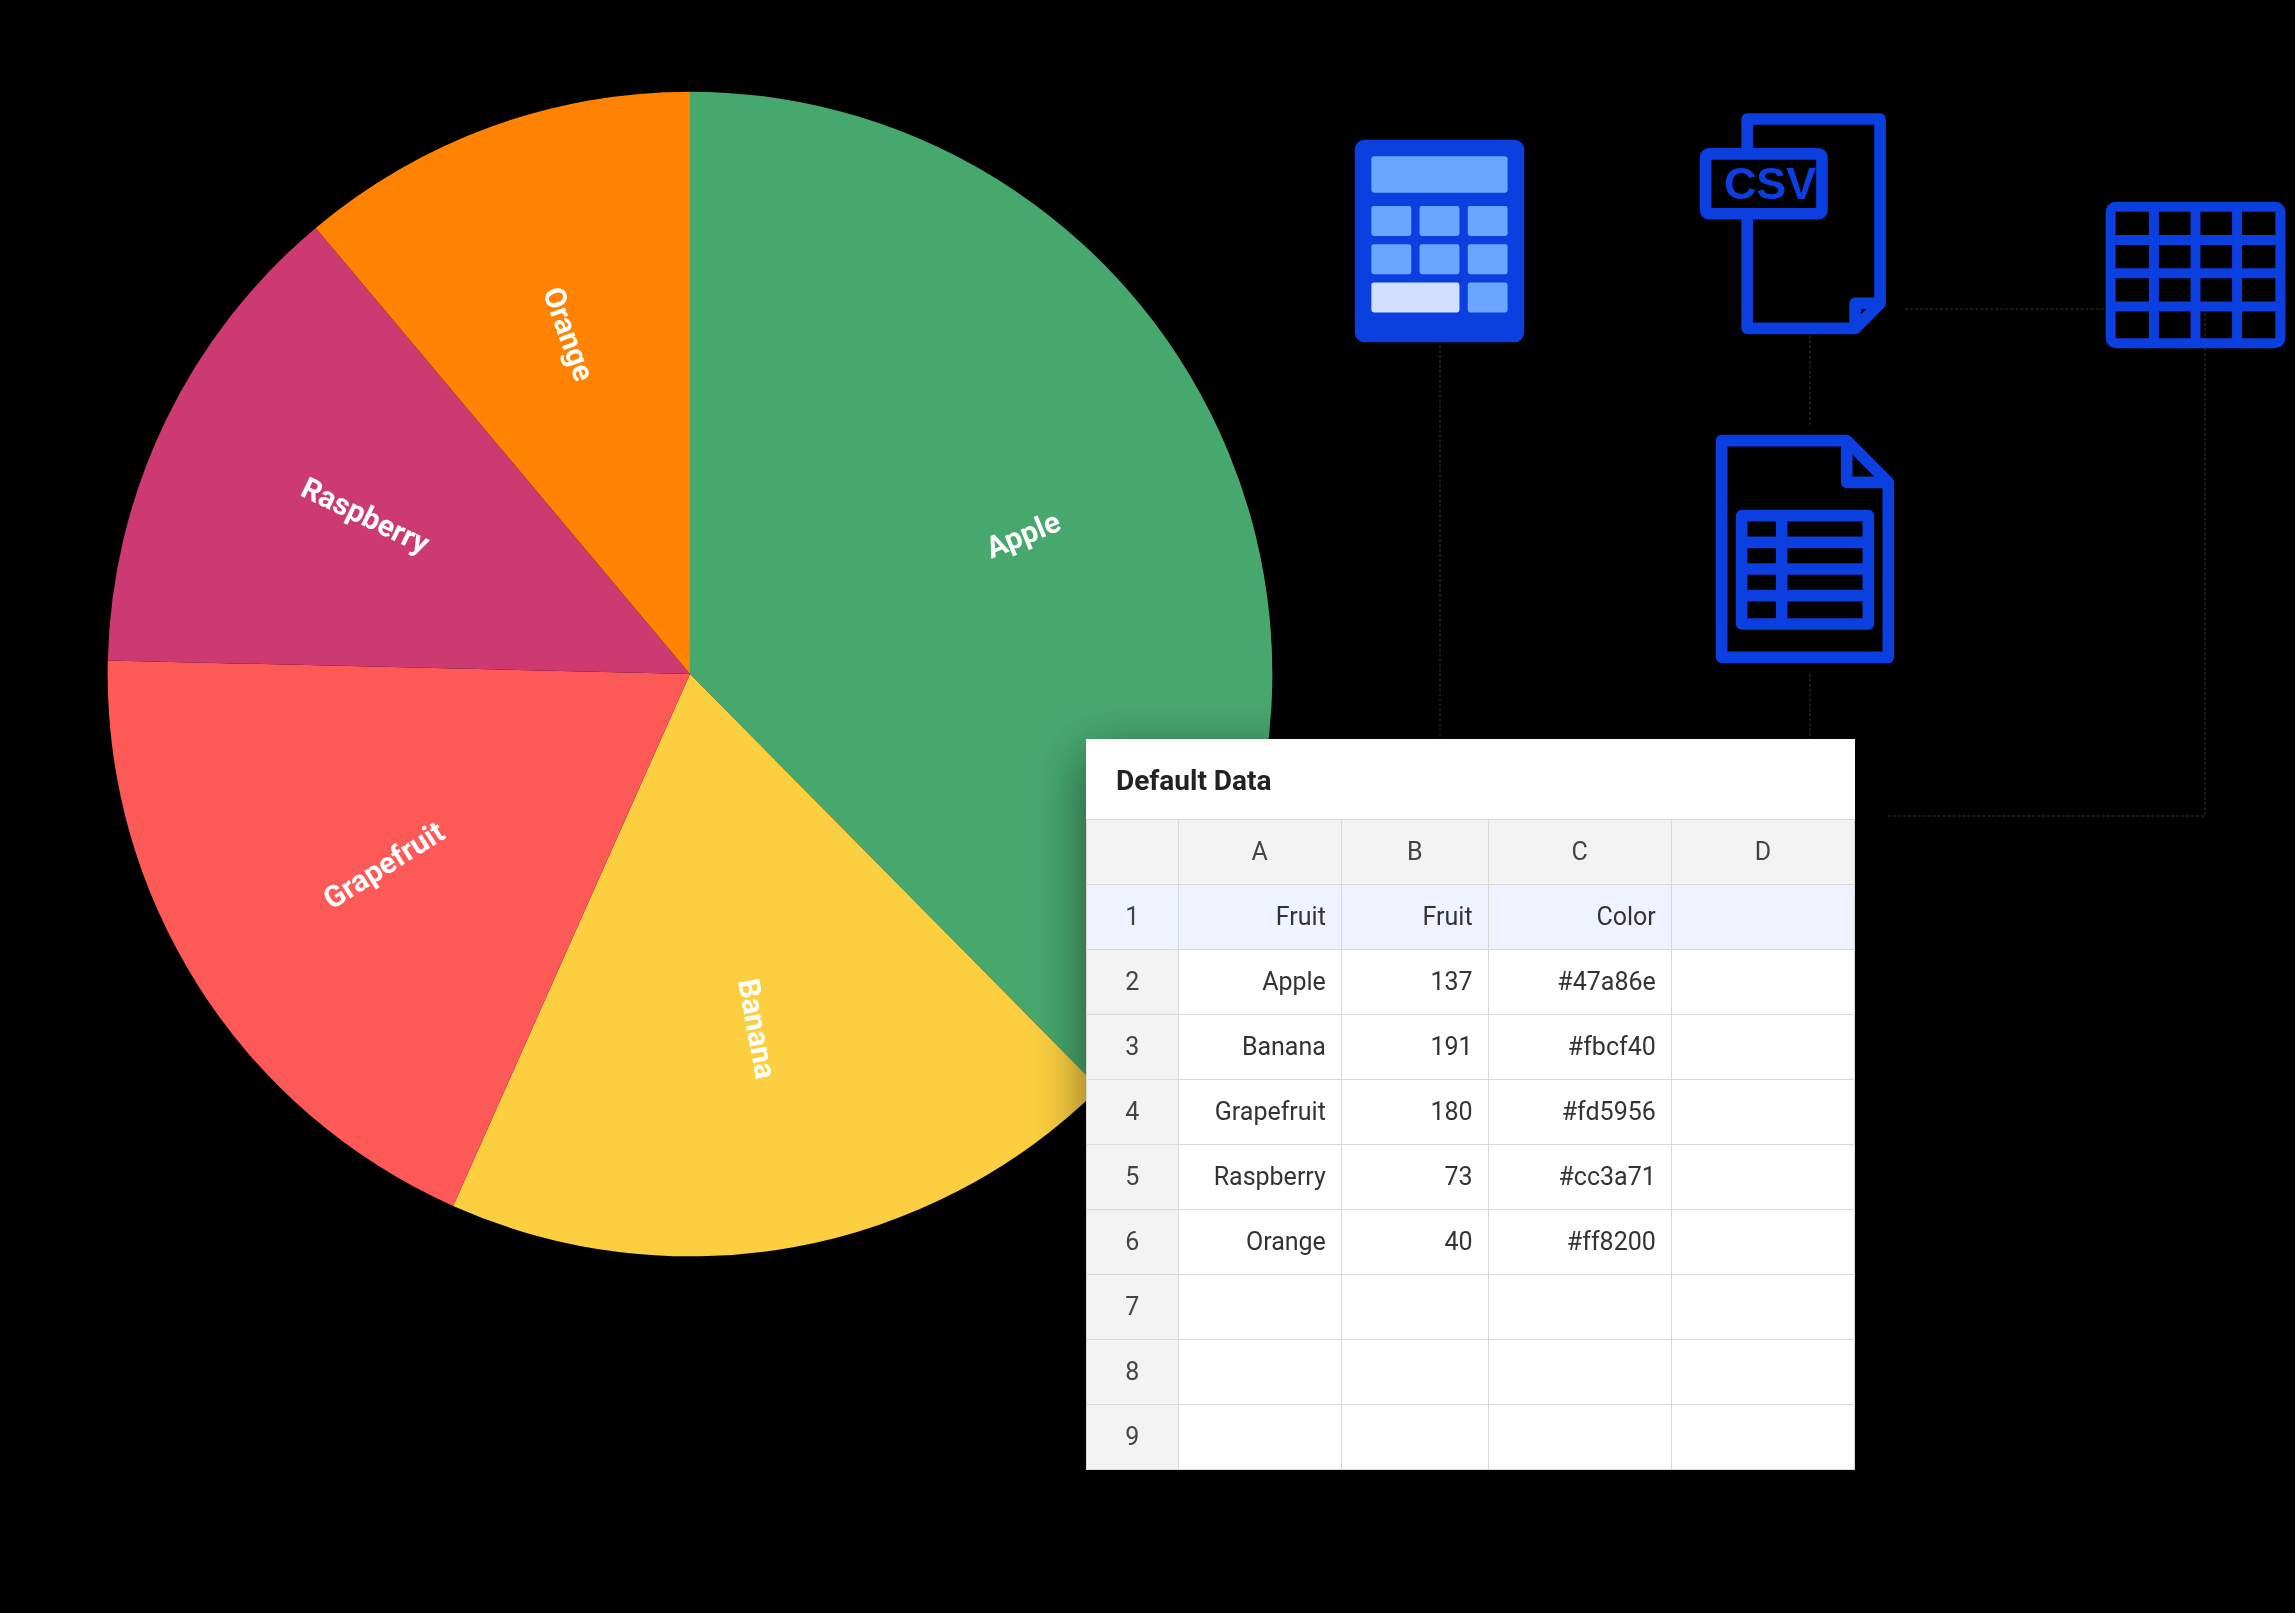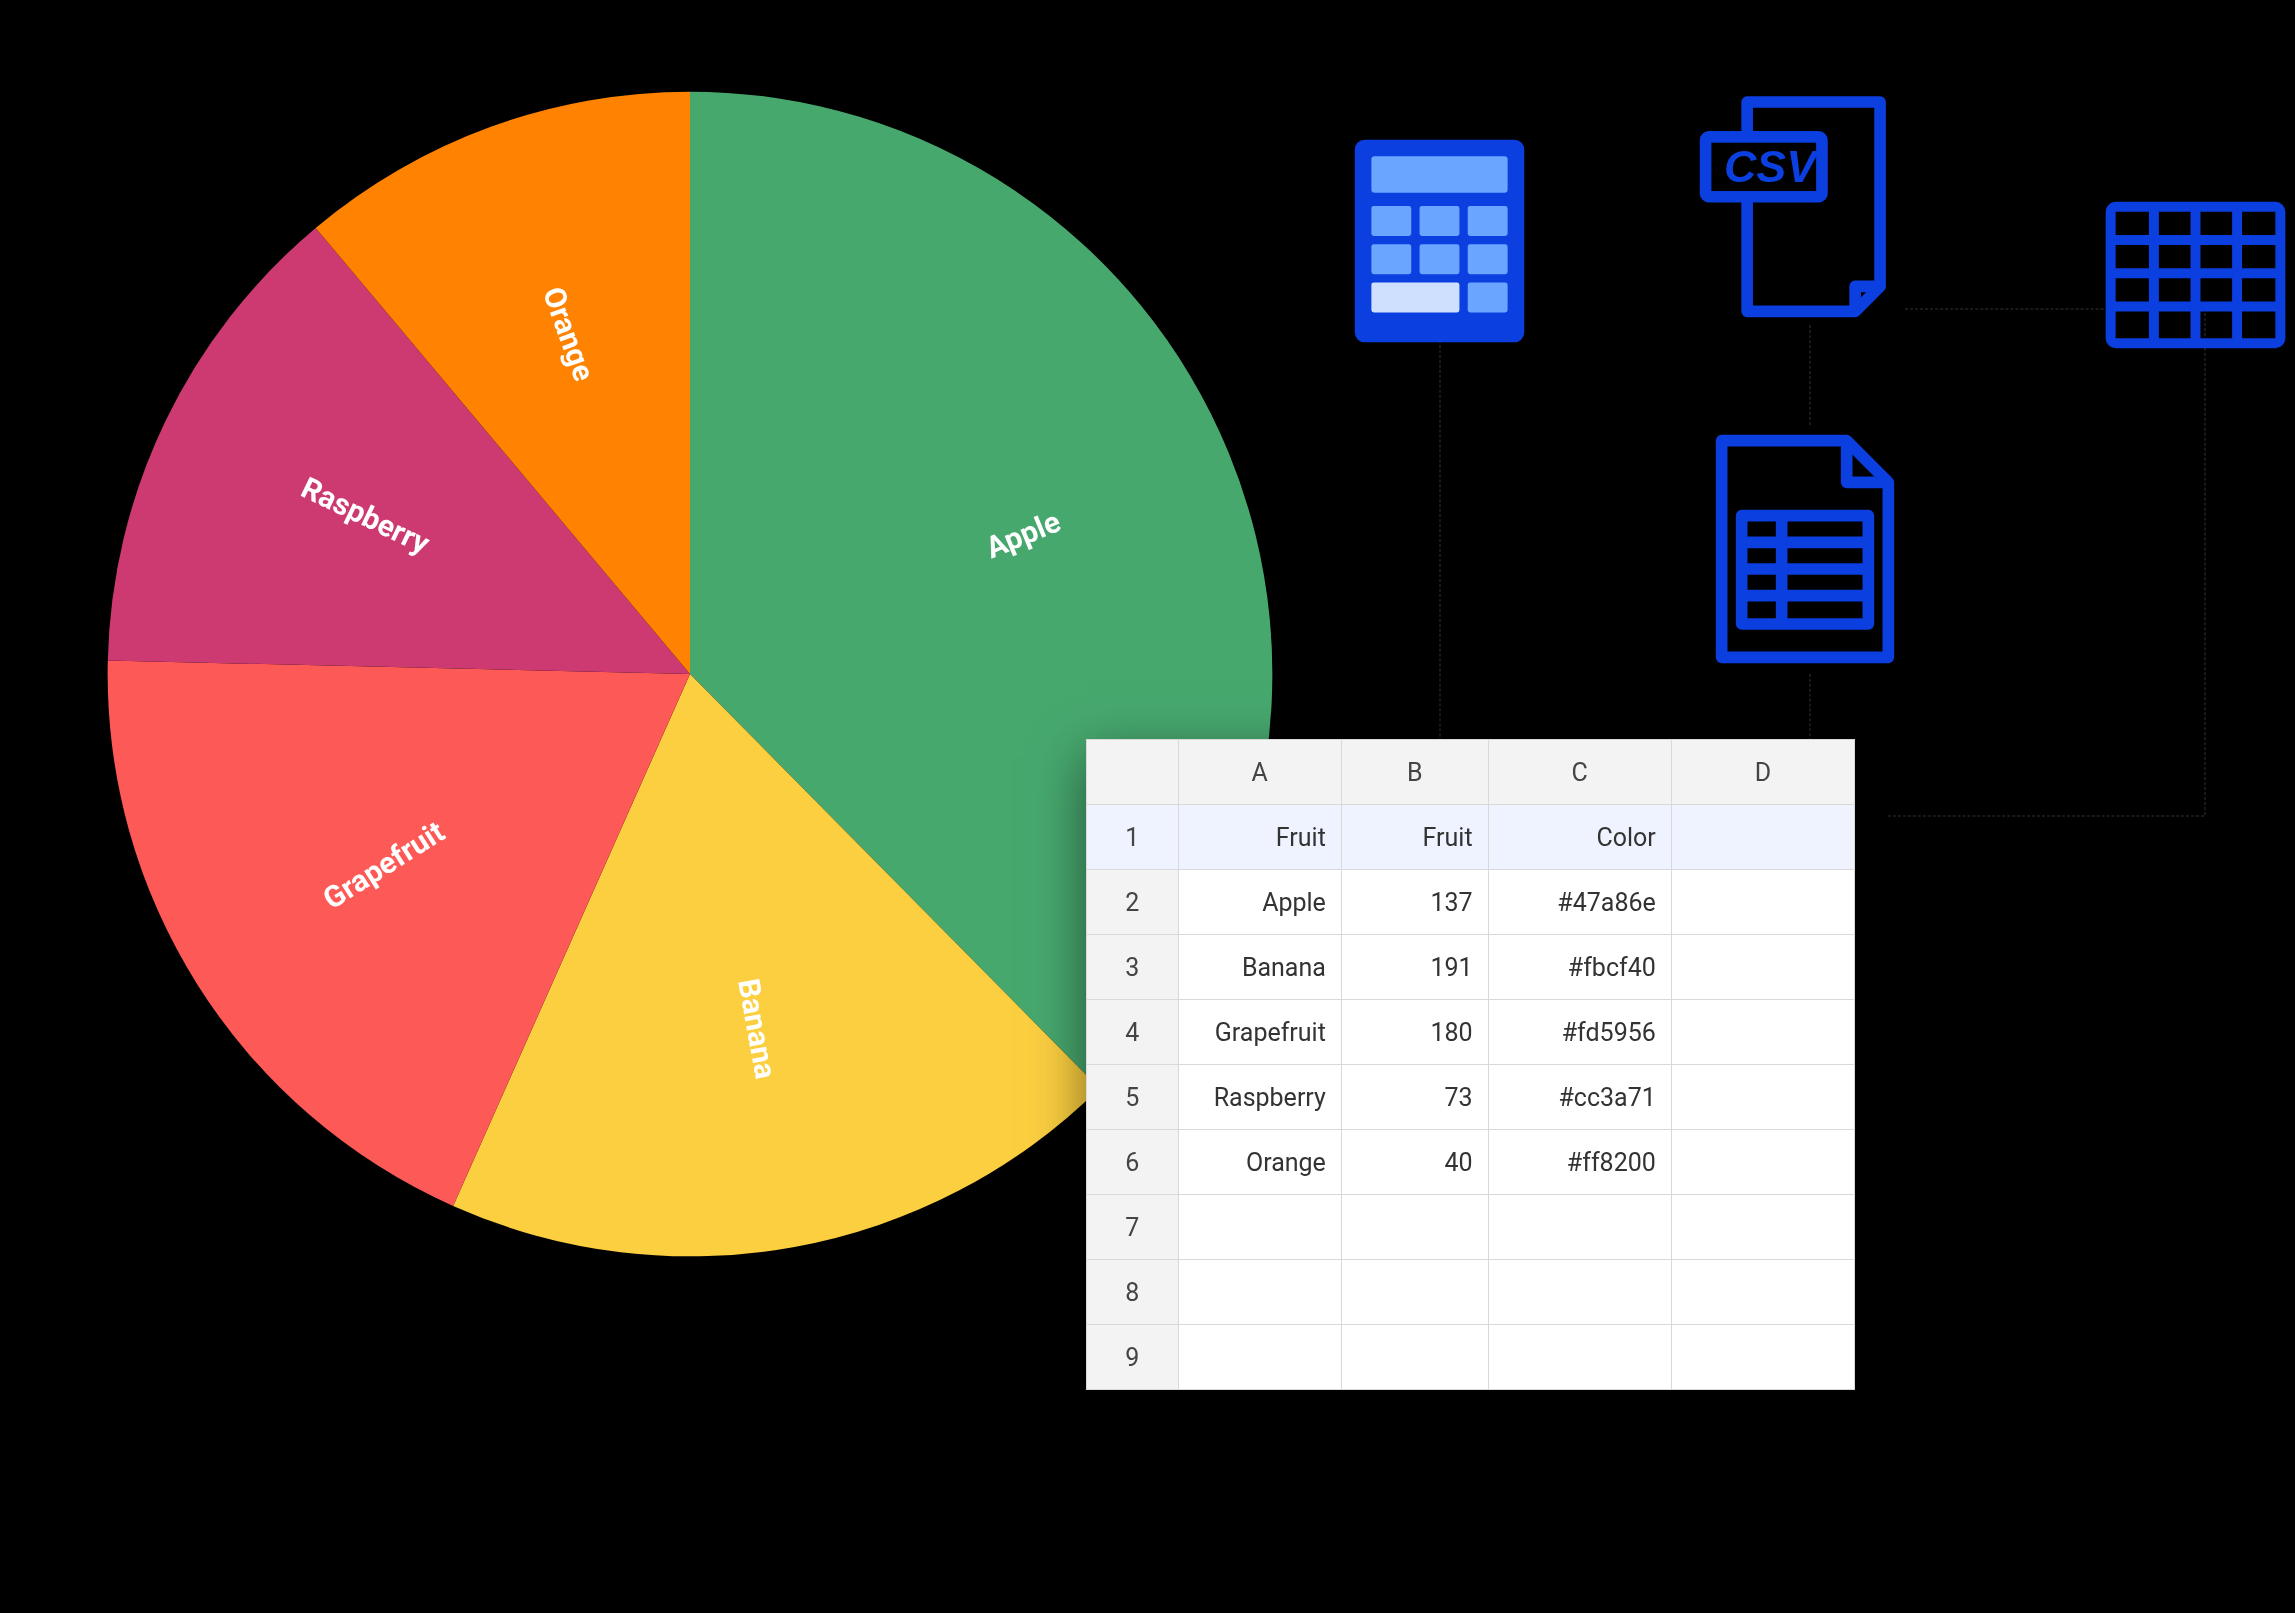--- a/index.html
+++ b/index.html
@@ -134,21 +134,21 @@
           <rect x="144" y="88" width="48" height="36" rx="3"></rect>
           <rect x="28" y="134" width="48" height="36" rx="3"></rect>
           <rect x="86" y="134" width="48" height="36" rx="3"></rect>
           <rect x="144" y="134" width="48" height="36" rx="3"></rect>
           <rect x="144" y="180" width="48" height="36" rx="3"></rect>
         </g>
         <rect x="28" y="180" width="106" height="36" rx="3" fill="#cfe0ff"></rect>
       </svg>
     </div>
 
-    <div class="icon-box" style="left:383px; top:12px;font-style:italic;">
+    <div class="icon-box" style="left:383px; top:29px;">
       <svg width="216" height="241" viewBox="0 0 260 290">
         <g fill="none" stroke="#0b3fe0" stroke-width="14" stroke-linejoin="round">
           <path d="M70 18 H230 V240 L200 270 H70 Z"></path>
           <path d="M200 270 V240 H230"></path>
           <rect x="20" y="60" width="140" height="72" rx="4" fill="#000" stroke="#0b3fe0"></rect>
         </g>
         <text x="42" y="114" font-family="Arial Black, Arial, sans-serif" font-size="54" font-weight="900" fill="#0b3fe0">CSV</text>
       </svg>
     </div>
 
@@ -175,20 +175,21 @@
           <line x1="44" y1="142" x2="196" y2="142"></line>
           <line x1="44" y1="174" x2="196" y2="174"></line>
           <line x1="44" y1="206" x2="196" y2="206"></line>
           <line x1="92" y1="110" x2="92" y2="240"></line>
         </g>
       </svg>
     </div>
   </div>
 
   <div class="sheet">
+    <div class="sheet-title">Default Data</div>
     <table>
       <colgroup>
         <col class="col-idx">
           <col class="col-a">
           <col class="col-b">
           <col class="col-c">
           <col class="col-d">
       </colgroup>
       <thead>
         <tr>

